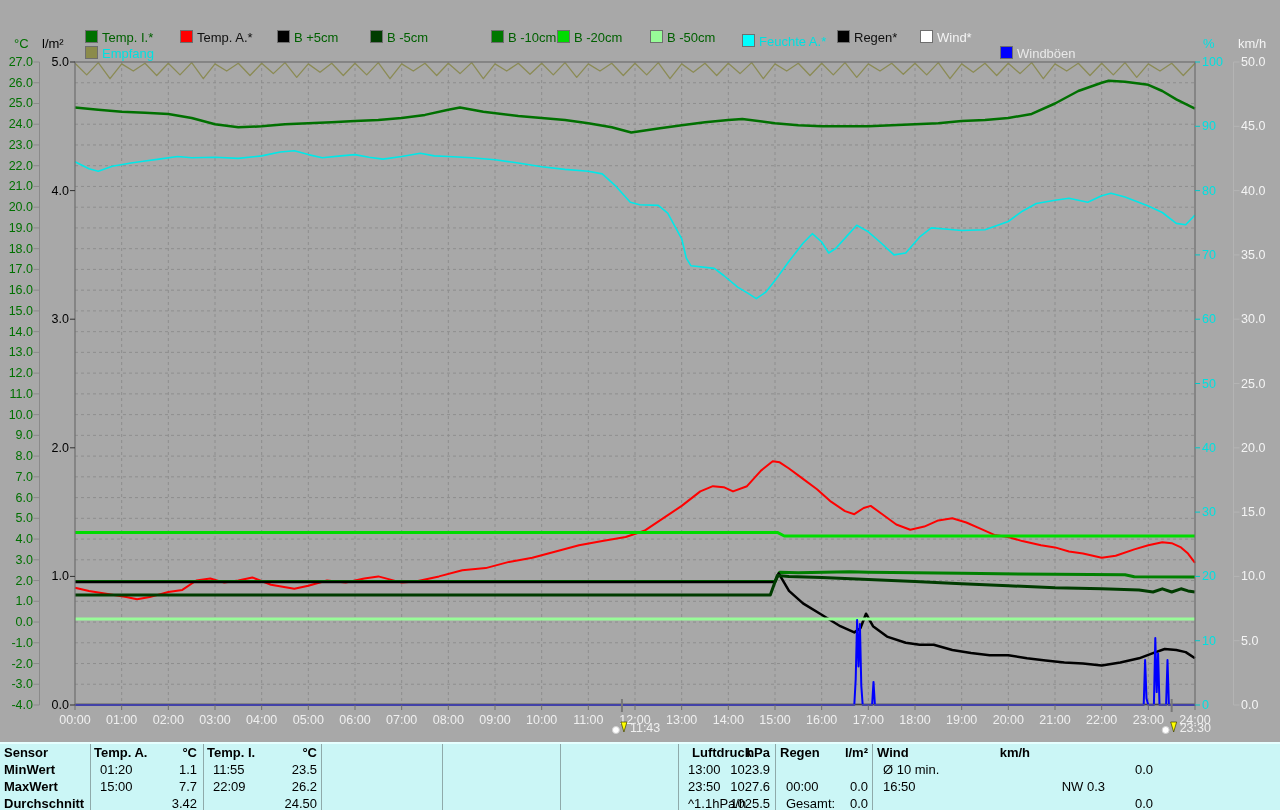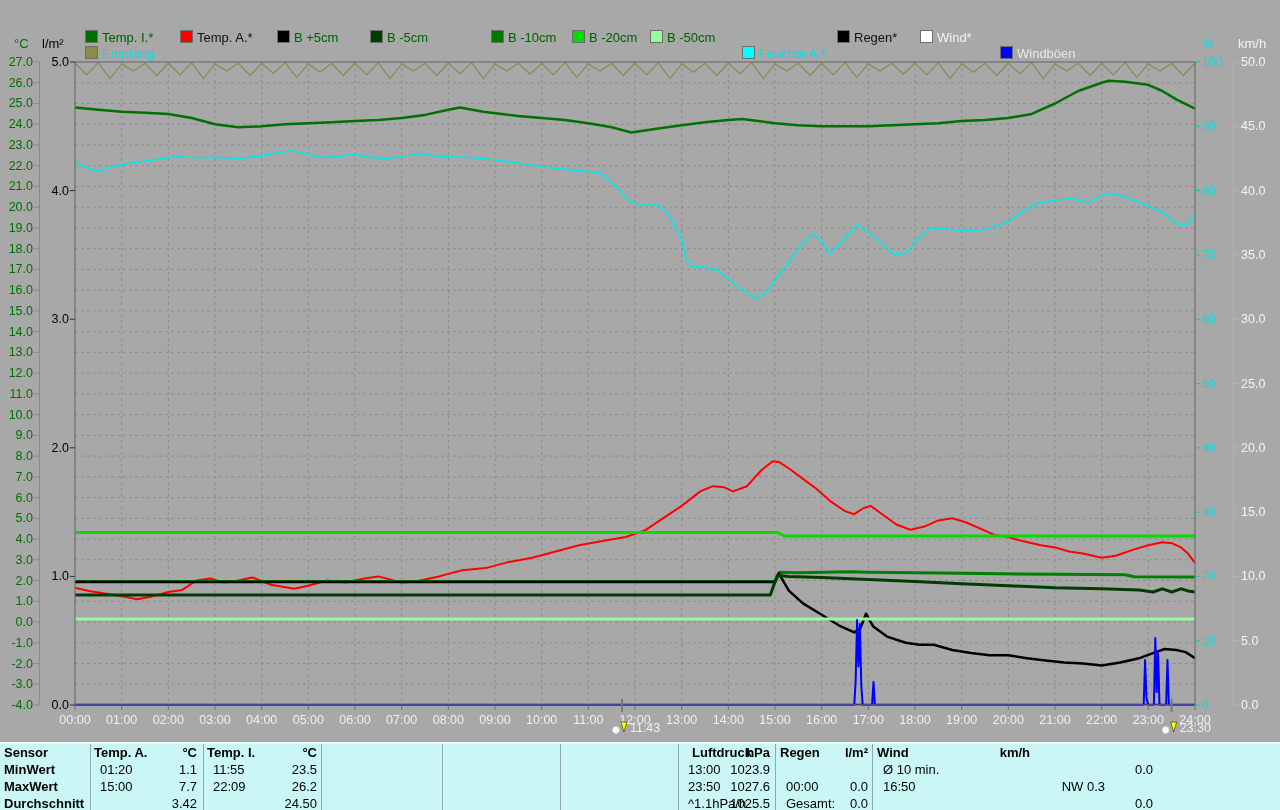--- a/index.html
+++ b/index.html
@@ -30,23 +30,23 @@
   <span class="axis-unit" style="left:42px;top:36px;color:#000;">l/m²</span>
   <span class="axis-unit" style="left:1203px;top:36px;color:#00E0E0;">%</span>
   <span class="axis-unit" style="left:1238px;top:36px;color:#F4F4F4;">km/h</span>
 
   <div id="legend">
       <div class="legend-item" style="left: 85px; top: 0px;"><span class="legend-swatch" style="background: rgb(0, 112, 0);"></span><span style="color: rgb(0, 96, 0);">Temp. I.*</span></div>
       <div class="legend-item" style="left: 180px; top: 0px; text-align: center;"><span class="legend-swatch" style="background: rgb(255, 0, 0);"></span><span style="color: rgb(16, 16, 16);">Temp. A.*</span></div>
       <div class="legend-item" style="left: 277px; top: 0px;"><span class="legend-swatch" style="background: rgb(0, 0, 0);"></span><span style="color: rgb(0, 96, 0);">B +5cm</span></div>
       <div class="legend-item" style="left: 370px; top: 0px;"><span class="legend-swatch" style="background: rgb(0, 60, 0);"></span><span style="color: rgb(0, 96, 0);">B -5cm</span></div>
       <div class="legend-item" style="left: 463px; top: 0px; padding-left: 28px;"><span class="legend-swatch" style="background: rgb(0, 120, 0);"></span><span style="color: rgb(0, 96, 0);">B -10cm</span></div>
-      <div class="legend-item" style="left: 572px; top: 0px;"><span class="legend-swatch" style="background: rgb(0, 220, 0);"></span><span style="color: rgb(0, 96, 0);">B -20cm</span></div>
+      <div class="legend-item" style="left: 557px; top: 0px;"><span class="legend-swatch" style="background: rgb(0, 220, 0);"></span><span style="color: rgb(0, 96, 0);">B -20cm</span></div>
       <div class="legend-item" style="left: 650px; top: 0px;"><span class="legend-swatch" style="background: rgb(152, 251, 152);"></span><span style="color: rgb(0, 96, 0);">B -50cm</span></div>
-      <div class="legend-item" style="left: 742px; top: 16px;"><span class="legend-swatch" style="background: rgb(0, 255, 255);"></span><span style="color: rgb(0, 224, 224);">Feuchte A.*</span></div>
+      <div class="legend-item" style="left: 742px; top: 4px;"><span class="legend-swatch" style="background: rgb(0, 255, 255);"></span><span style="color: rgb(0, 224, 224);">Feuchte A.*</span></div>
       <div class="legend-item" style="left: 837px; top: 0px;"><span class="legend-swatch" style="background: rgb(0, 0, 0);"></span><span style="color: rgb(16, 16, 16);">Regen*</span></div>
       <div class="legend-item" style="left: 920px; top: 0px;"><span class="legend-swatch" style="background: rgb(255, 255, 255);"></span><span style="color: rgb(244, 244, 244);">Wind*</span></div>
       <div class="legend-item" style="left: 1000px; top: 16px;"><span class="legend-swatch" style="background: rgb(0, 0, 255);"></span><span style="color: rgb(232, 232, 232);">Windböen</span></div>
       <div class="legend-item" style="left: 85px; top: 16px;"><span class="legend-swatch" style="background: rgb(139, 139, 75);"></span><span style="color: rgb(0, 224, 224);">Empfang</span></div>
     </div>
   <svg id="plot" width="1280" height="742">
       <g stroke="#8E8E8E" stroke-width="1" stroke-dasharray="3,3">
         <line x1="75" x2="1195" y1="684.258064516129" y2="684.258064516129"></line>
         <line x1="75" x2="1195" y1="663.516129032258" y2="663.516129032258"></line>
         <line x1="75" x2="1195" y1="642.7741935483871" y2="642.7741935483871"></line>

